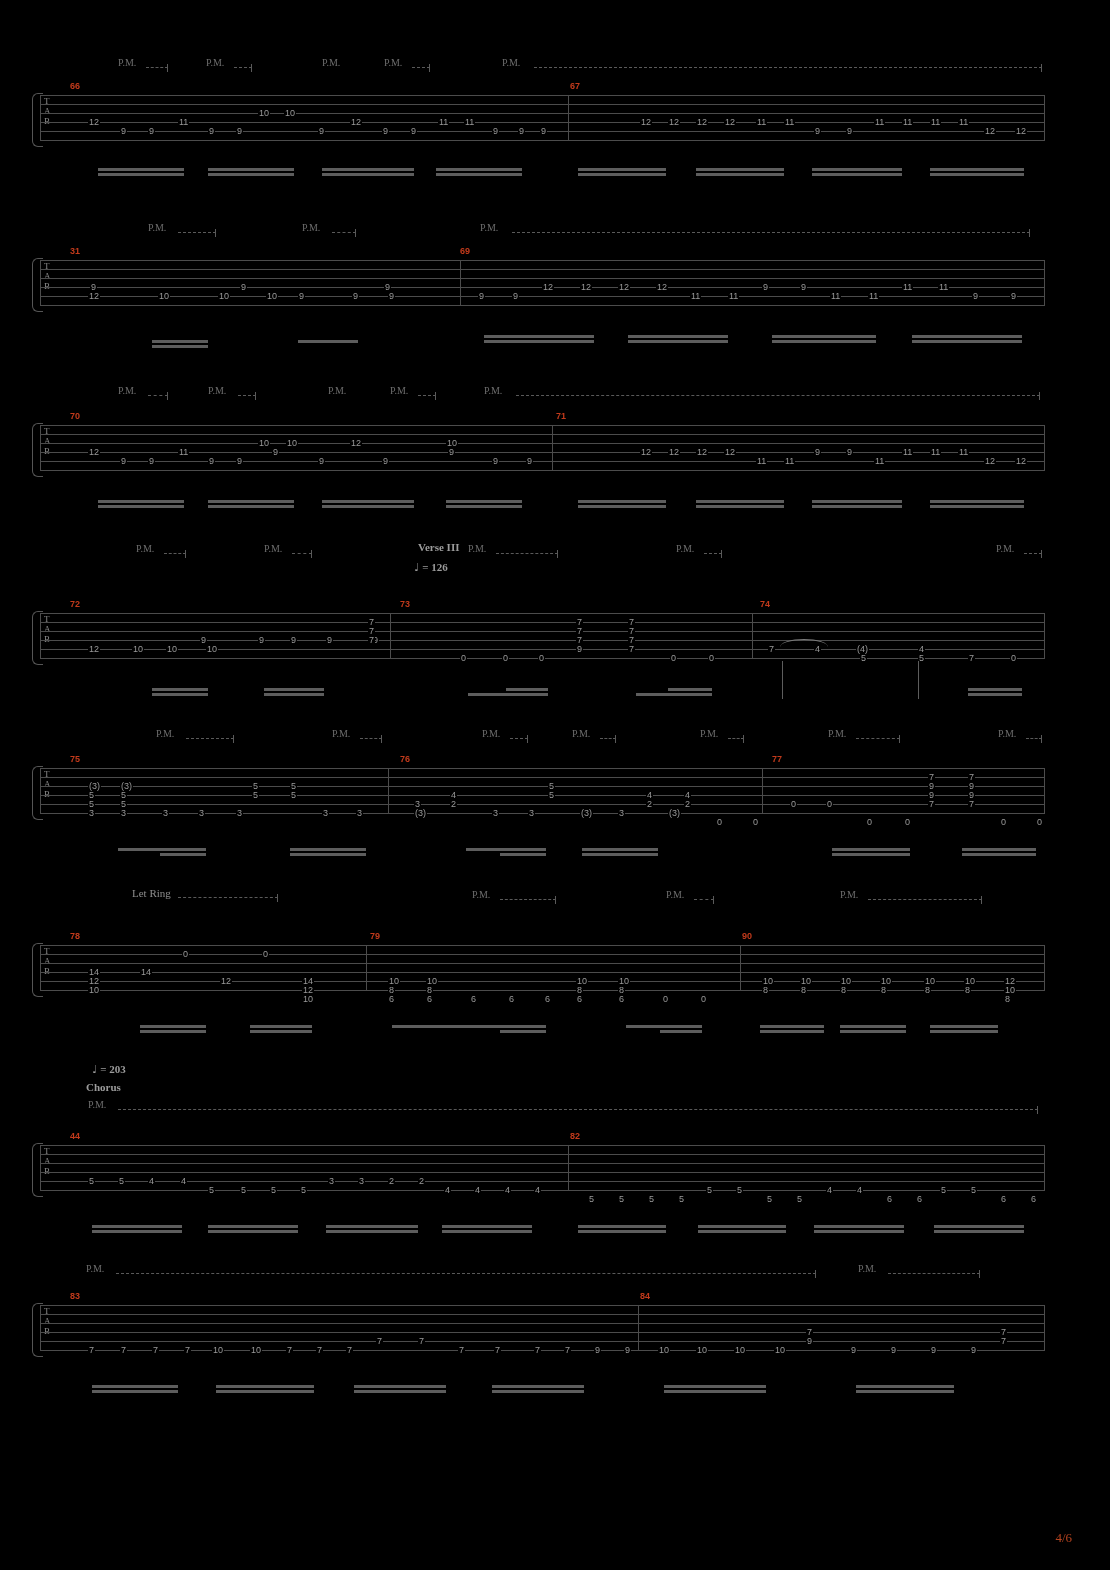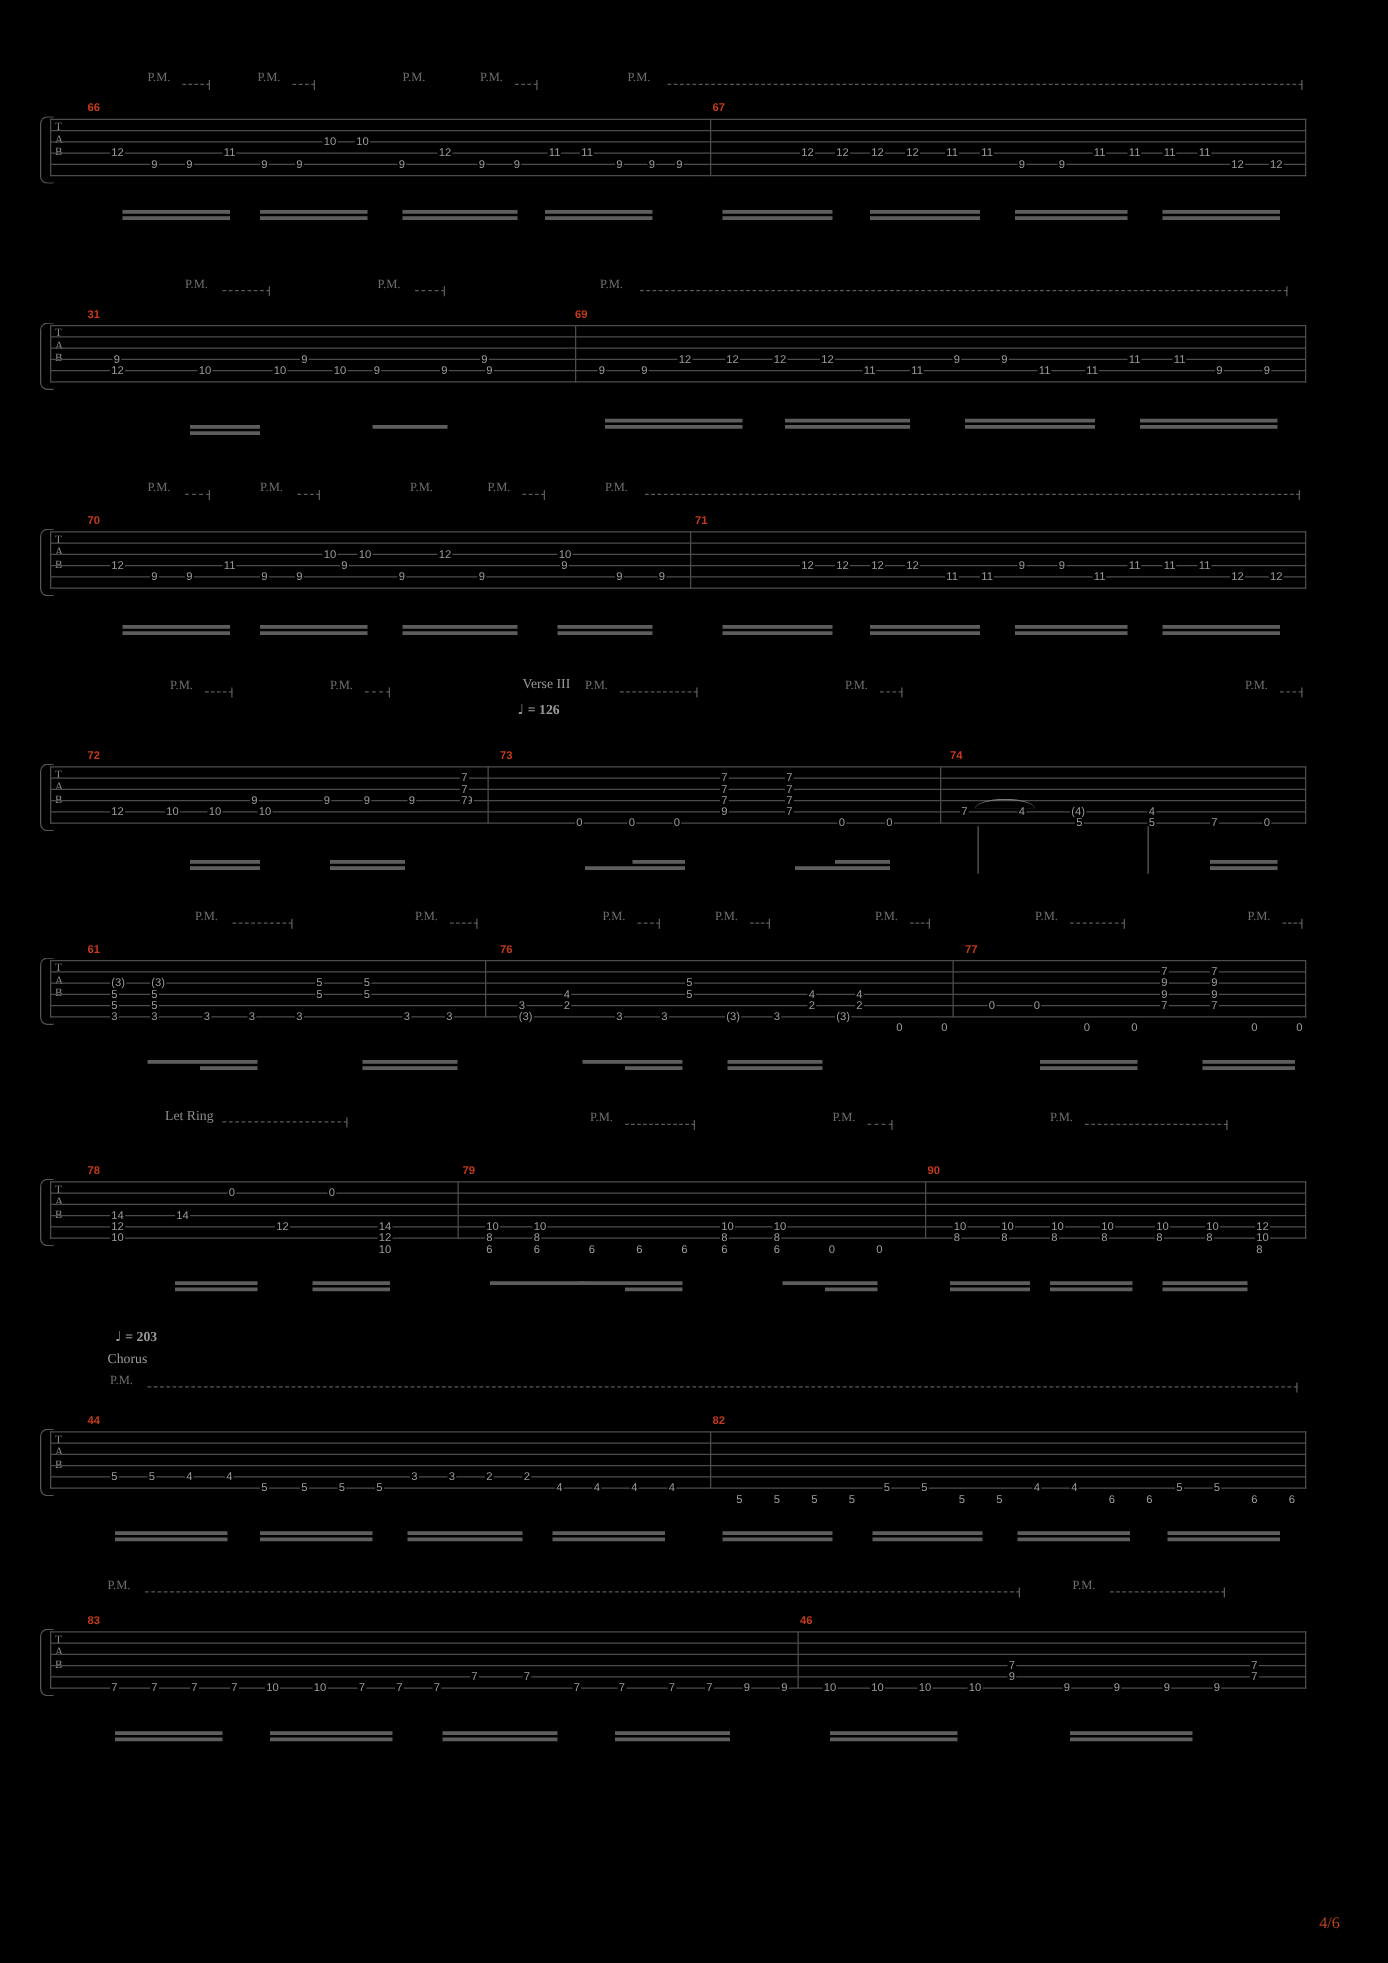--- a/index.html
+++ b/index.html
@@ -131,21 +131,21 @@
     width: 1px;
     background: #5d5d5d;
   }
   .label {
     position: absolute;
     font-size: 11px;
     color: #8d8d8d;
     font-family: "Liberation Serif", serif;
     white-space: nowrap;
   }
-  .label.bold { font-weight: normal; color: #9b9b9b; }
+  .label.bold { font-weight: bold; color: #9b9b9b; }
   .tempo {
     position: absolute;
     font-size: 11px;
     font-weight: bold;
     color: #9b9b9b;
     white-space: nowrap;
     font-family: "Liberation Serif", serif;
   }
   .tempo .qn {
     display: inline-block;
@@ -487,21 +487,21 @@
     <div class="beam" style="left:506px; top:75px; width:42px;"></div>
     <div class="beam" style="left:636px; top:80px; width:76px;"></div>
     <div class="beam" style="left:668px; top:75px; width:44px;"></div>
     <div class="stem" style="left:782px; top:48px; height:38px;"></div>
     <div class="stem" style="left:918px; top:48px; height:38px;"></div>
     <div class="beam" style="left:968px; top:80px; width:54px;"></div>
     <div class="beam" style="left:968px; top:75px; width:54px;"></div>
   </div>
 
   <div class="system" style="top:768px;">
-    <div class="measno" style="left:70px;">61</div>
+    <div class="measno" style="left:70px;">75</div>
     <div class="measno" style="left:400px;">76</div>
     <div class="measno" style="left:772px;">77</div>
 
     <div class="pm" style="left:156px; top:-40px;">P.M.</div>
     <div class="pmline" style="left:186px; top:-30px; width:48px;"></div>
     <div class="pm" style="left:332px; top:-40px;">P.M.</div>
     <div class="pmline" style="left:360px; top:-30px; width:22px;"></div>
     <div class="pm" style="left:482px; top:-40px;">P.M.</div>
     <div class="pmline" style="left:510px; top:-30px; width:18px;"></div>
     <div class="pm" style="left:572px; top:-40px;">P.M.</div>
@@ -763,21 +763,21 @@
     <div class="beam" style="left:698px; top:80px; width:88px;"></div>
     <div class="beam" style="left:698px; top:85px; width:88px;"></div>
     <div class="beam" style="left:814px; top:80px; width:90px;"></div>
     <div class="beam" style="left:814px; top:85px; width:90px;"></div>
     <div class="beam" style="left:934px; top:80px; width:90px;"></div>
     <div class="beam" style="left:934px; top:85px; width:90px;"></div>
   </div>
 
   <div class="system" style="top:1305px;">
     <div class="measno" style="left:70px;">83</div>
-    <div class="measno" style="left:640px;">46</div>
+    <div class="measno" style="left:640px;">84</div>
 
     <div class="pm" style="left:86px; top:-42px;">P.M.</div>
     <div class="pmline" style="left:116px; top:-32px; width:700px;"></div>
     <div class="pm" style="left:858px; top:-42px;">P.M.</div>
     <div class="pmline" style="left:888px; top:-32px; width:92px;"></div>
 
     <div class="brace"></div>
     <div class="tabclef">
       <div>T</div>
       <div>A</div>

